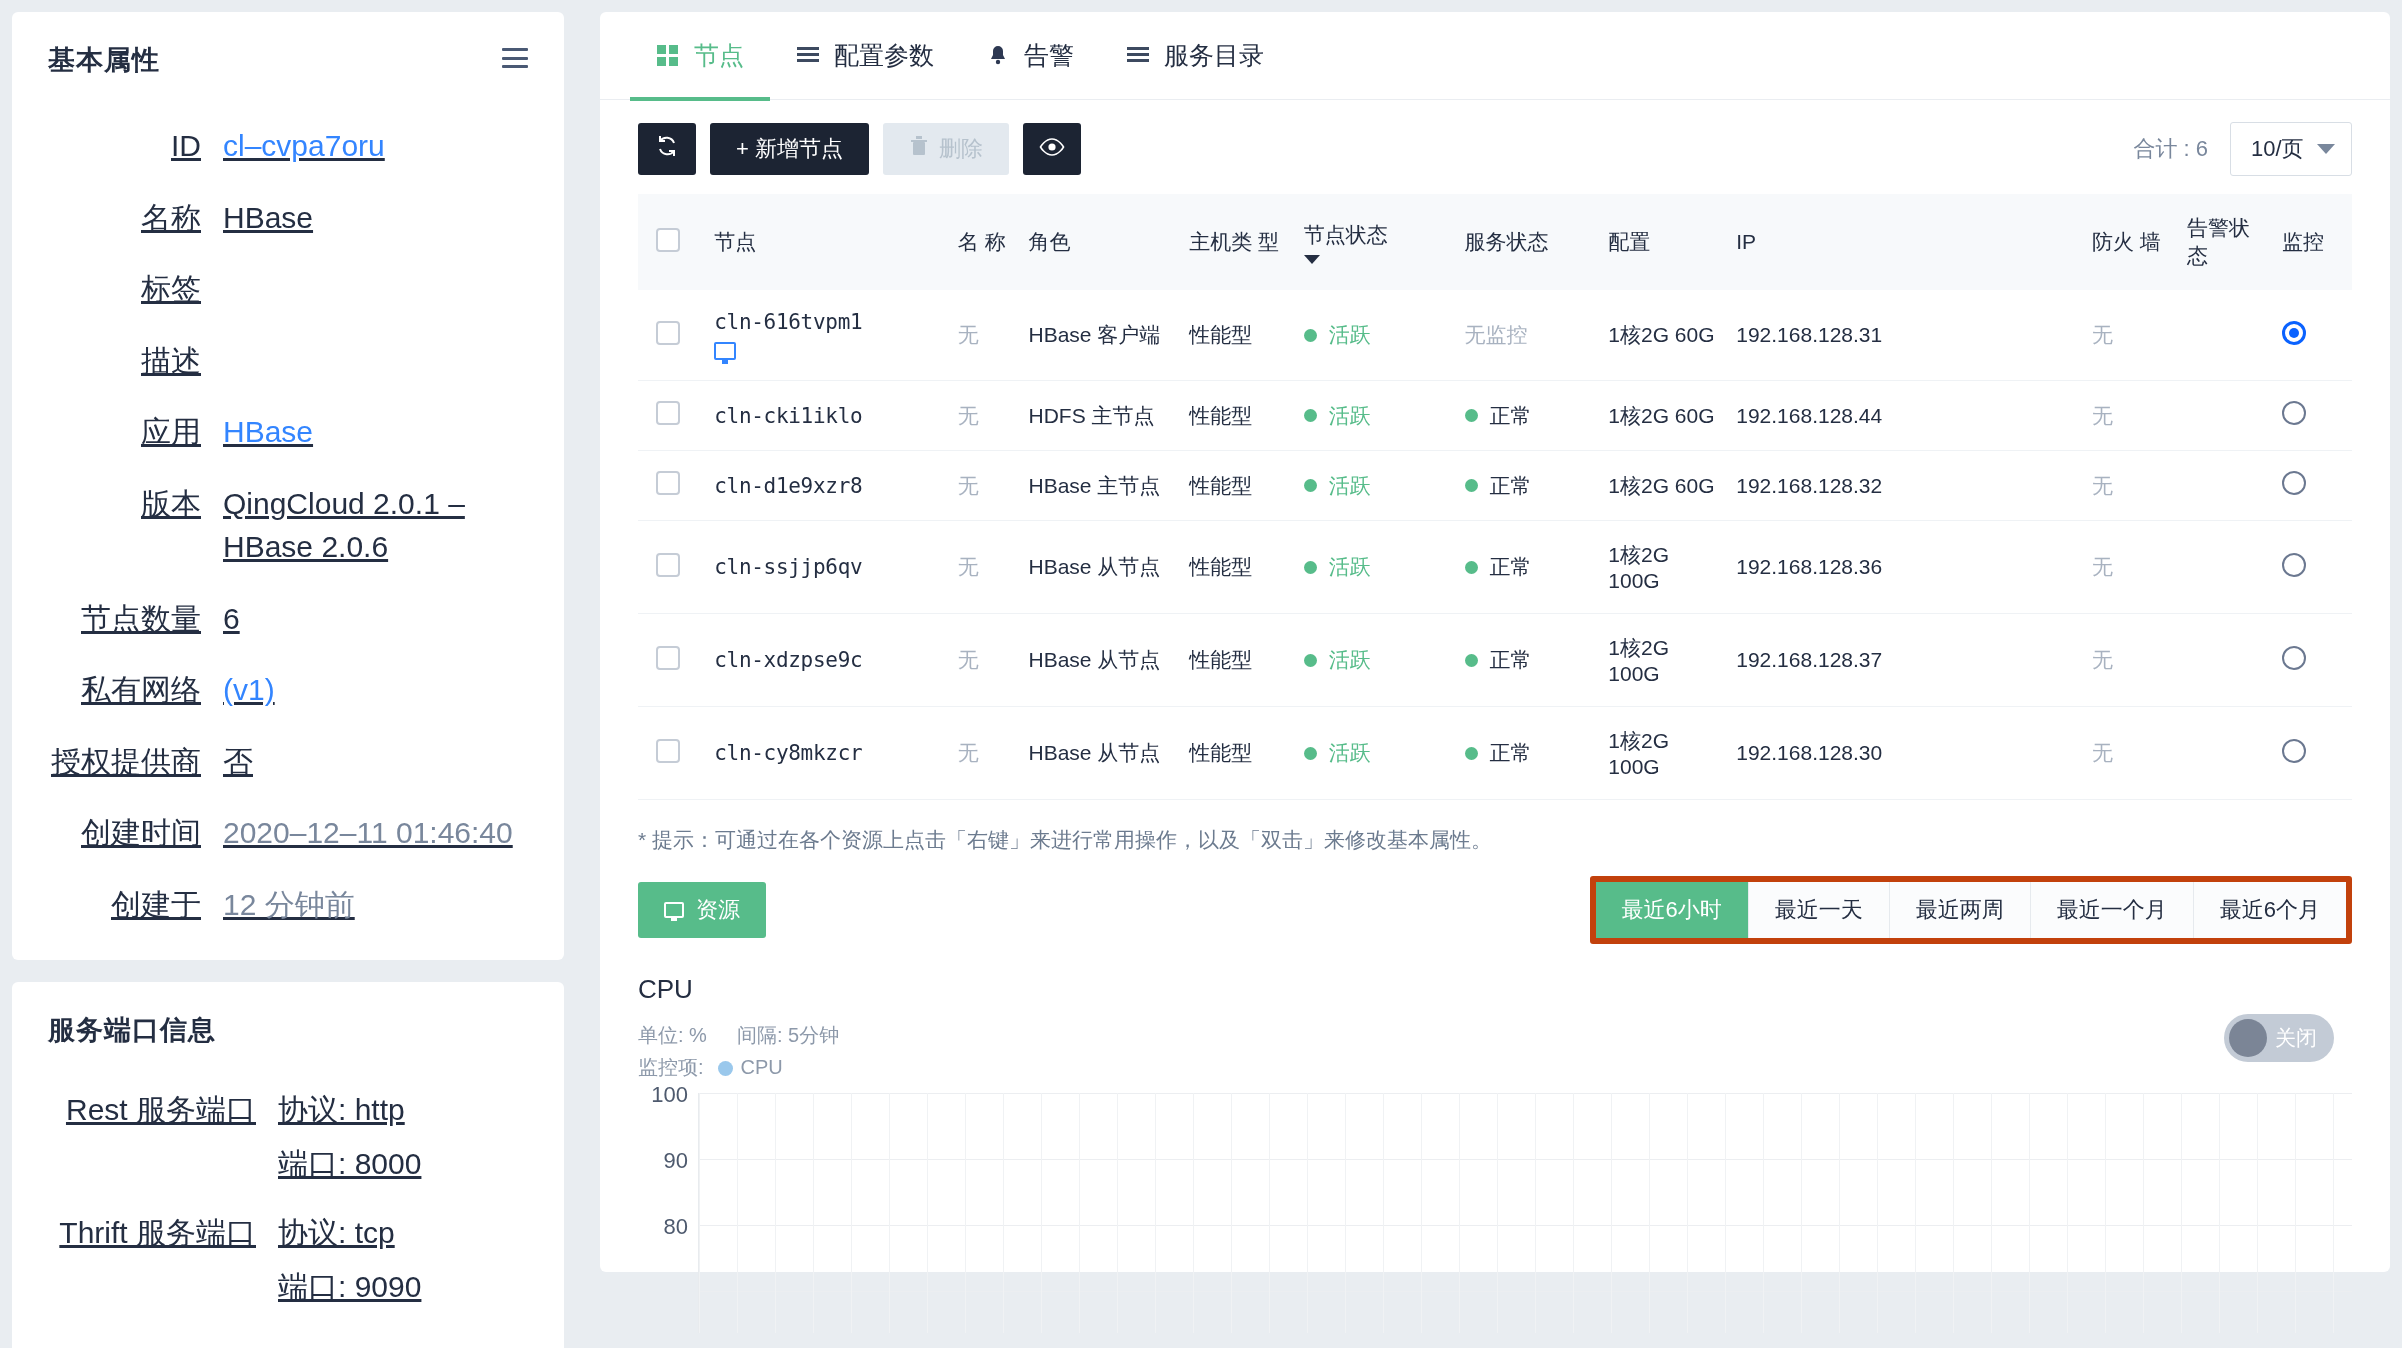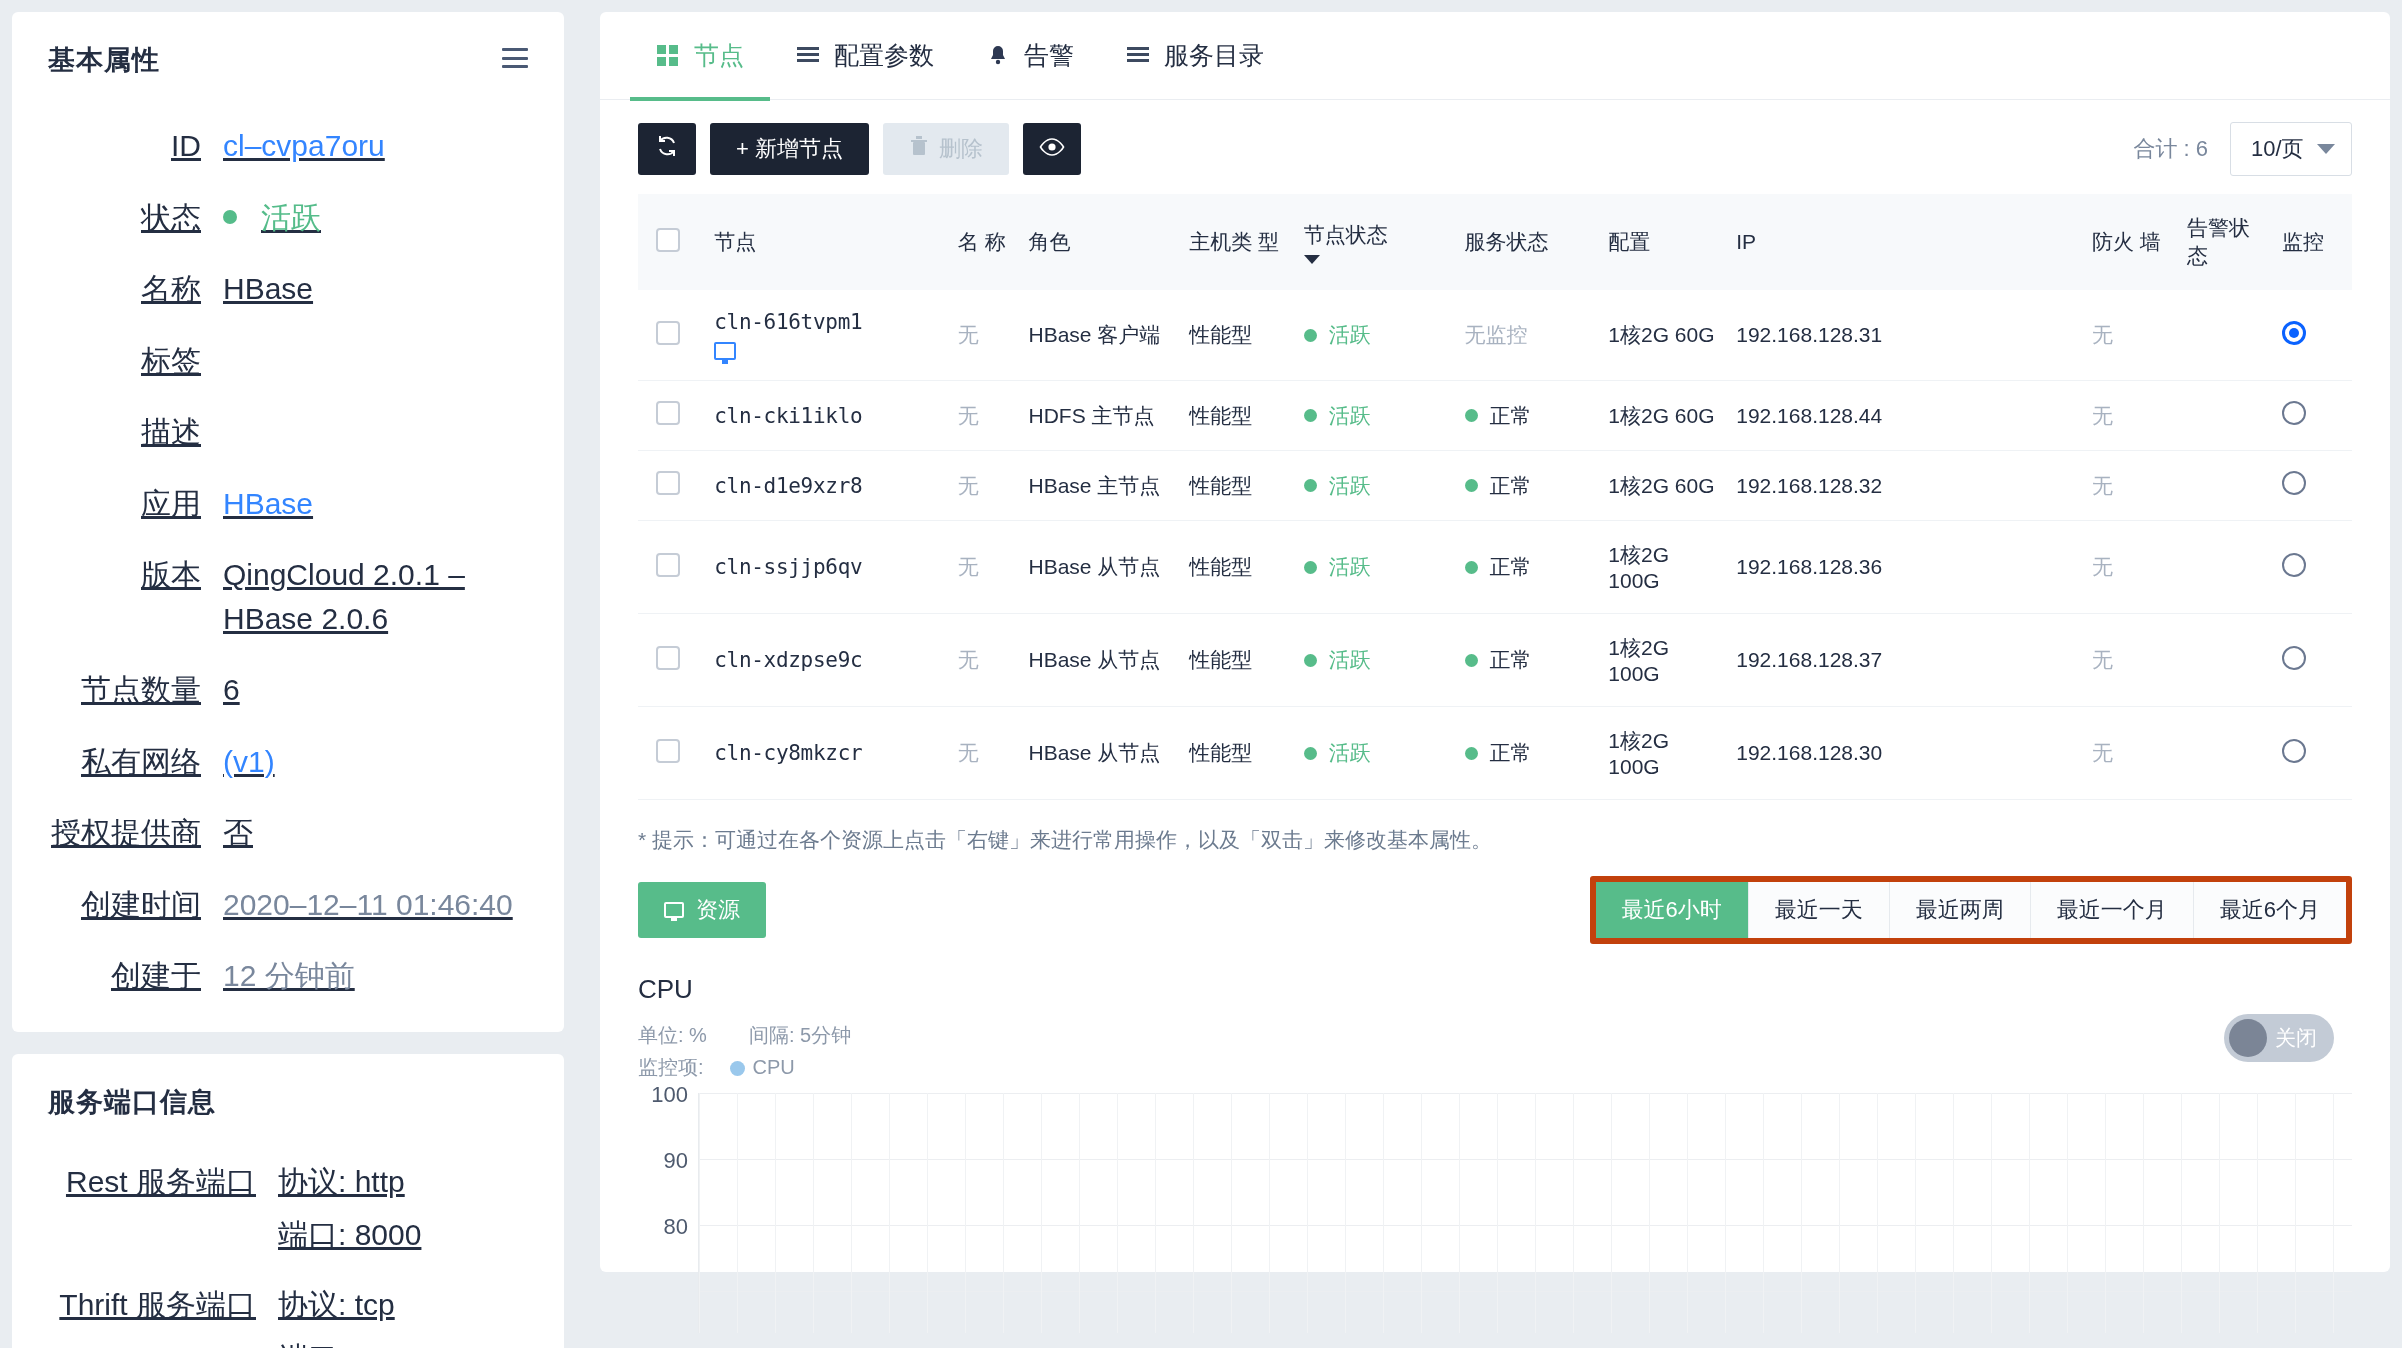--- a/index.html
+++ b/index.html
@@ -84,21 +84,21 @@
   .res-btn .mi { width: 20px; height: 16px; border: 2.5px solid #fff; border-radius: 2px; position: relative; }
   .res-btn .mi:after { content:""; position:absolute; left:5px; bottom:-5px; width:6px; height:3px; background:#fff; }
   .ranges { margin-left: auto; display: flex; border: 6px solid #c2410c; border-radius: 3px; overflow: hidden; }
   .range { padding: 0 26px; height: 56px; display: flex; align-items: center; font-size: 22px; color: #242e42; background: #fbfcfd; border-right: 1px solid #e6eaee; cursor: pointer; }
   .range:last-child { border-right: none; }
   .range.active { background: #57bc8a; color: #fff; }
 
   .chart-block { padding: 30px 38px 0 38px; flex: 1; min-height: 0; position: relative; }
   .chart-title { font-size: 26px; margin-bottom: 14px; }
   .chart-meta { font-size: 20px; color: #8d99aa; line-height: 1.6; }
-  .chart-meta .mrow { display: flex; gap: 42px; align-items: center; }
+  .chart-meta .mrow { display: flex; gap: 30px; align-items: center; }
   .legend-dot { width: 15px; height: 15px; border-radius: 50%; background: #9ac8ec; display: inline-block; margin: 0 8px 0 6px; vertical-align: middle; }
   .chart-area { display: flex; margin-top: 10px; height: 240px; }
   .yaxis { width: 60px; flex: 0 0 60px; position: relative; font-size: 22px; color: #4e5a6e; }
   .yaxis span { position: absolute; right: 10px; transform: translateY(-50%); }
   .plot { flex: 1; border-left: 1px solid #e8ebee;
     background-image: repeating-linear-gradient(to right, #f0f2f4 0 1px, transparent 1px 38px),
                       repeating-linear-gradient(to bottom, #eceef1 0 1px, transparent 1px 66px);
     background-position: 0 0, 0 0; }
 
   .toggle { position: absolute; right: 56px; top: 70px; width: 110px; height: 48px; background: #c3cbd6; border-radius: 24px; display: flex; align-items: center; cursor: pointer; }
@@ -118,27 +118,20 @@
         <div class="hamburger">
             <i></i>
             <i></i>
             <i></i>
           </div>
       </div>
       <div>
         <div class="kv">
           <div class="k">ID</div>
           <div class="v link">cl–cvpa7oru</div>
-        </div>
-        <div class="kv status">
-          <div class="k">状态</div>
-          <div class="v green">
-              <span class="dot"></span>
-              <span>活跃</span>
-            </div>
         </div>
         <div class="kv">
           <div class="k">名称</div>
           <div class="v">HBase</div>
         </div>
         <div class="kv">
           <div class="k">标签</div>
           <div class="v"></div>
         </div>
         <div class="kv">

